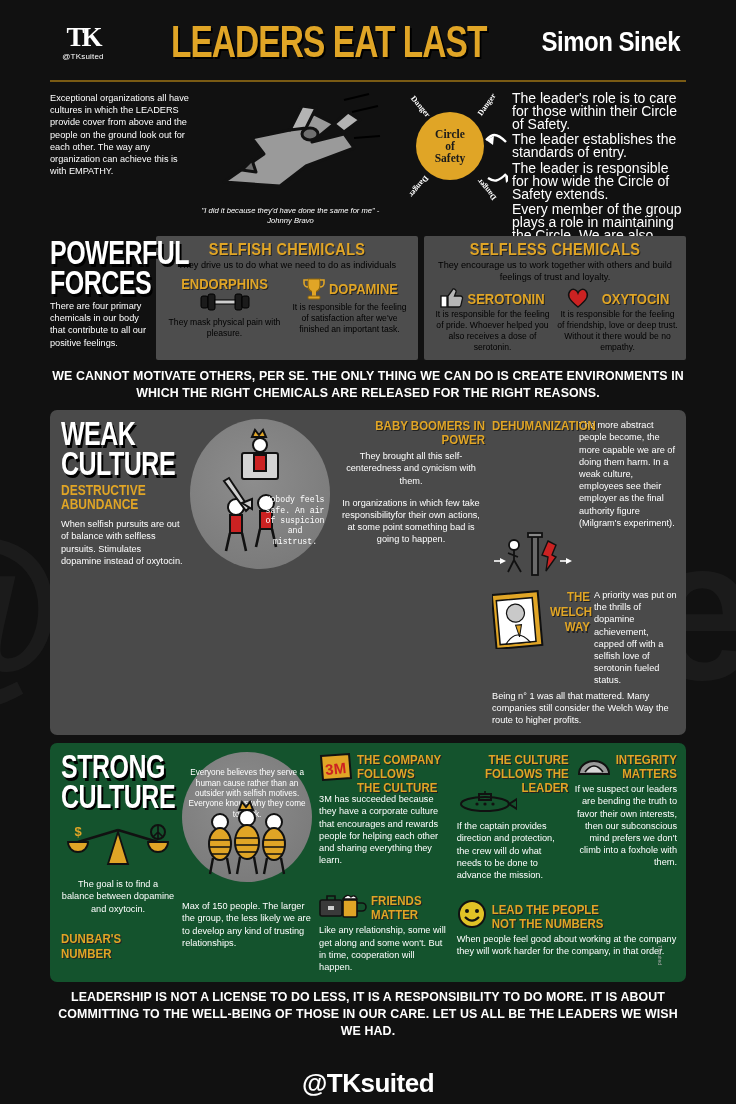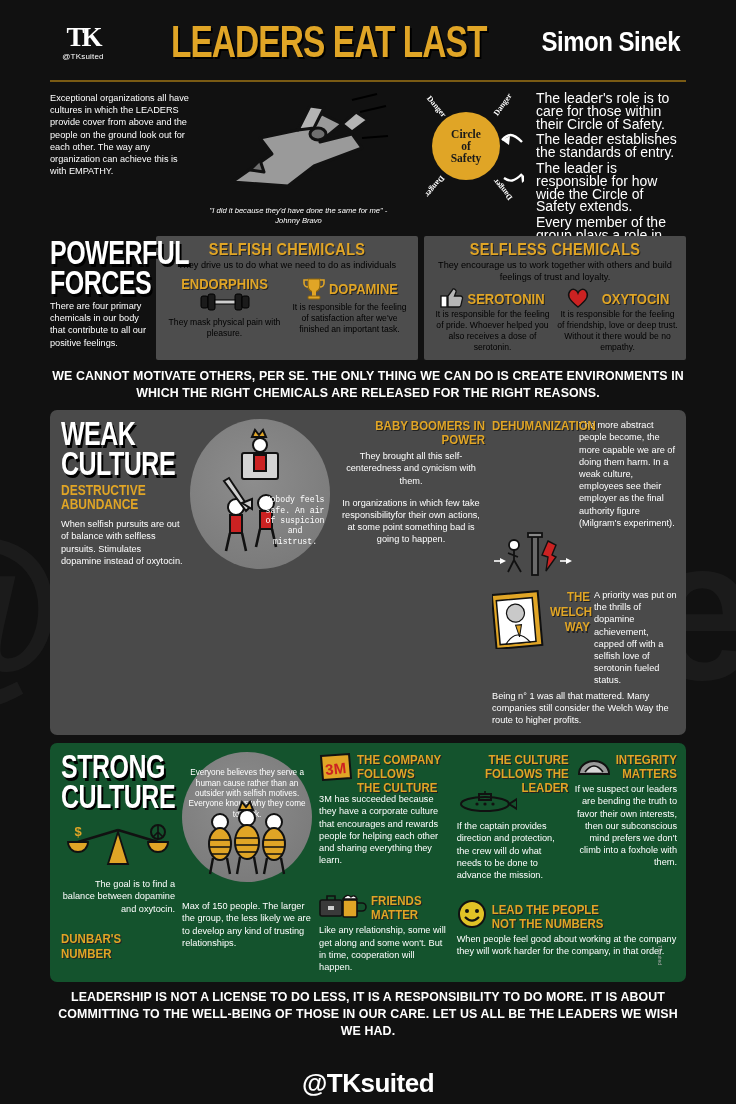--- a/index.html
+++ b/index.html
@@ -51,21 +51,21 @@
   .title-author {
     font-size: 24px; font-weight: bold; color: #ffffff;
     letter-spacing: -.5px; transform: scaleY(1.18);
     padding-right: 6px;
   }
   .rule { height: 2px; background: #7a5b14; margin: 12px 0 8px 0; position: relative; z-index: 2; }
 
   
   .intro {
     position: relative; z-index: 2;
-    display: flex; gap: 12px; height: 140px; color: #fff;
+    display: flex; gap: 4px; height: 140px; color: #fff;
   }
   .intro-left { width: 140px; font-size: 9.4px; line-height: 12.4px; padding-top: 2px; }
   .intro-plane { width: 190px; position: relative; }
   .plane-quote {
     position: absolute; bottom: 4px; left: 4px; width: 185px;
     text-align: center; font-size: 7.6px; font-style: italic; line-height: 10px;
   }
   .intro-circle { width: 120px; position: relative; }
   .circle-safety {
     position: absolute; left: 28px; top: 22px;
@@ -404,21 +404,21 @@
         <svg width="108" height="48" viewBox="0 0 108 48">
           <path d="M54 8 L14 20 M54 8 L94 20" stroke="#111" stroke-width="2.4" fill="none"></path>
           <path d="M4 20 h20 a10 10 0 0 1 -20 0 z" fill="#E0A526" stroke="#111" stroke-width="1.8"></path>
           <path d="M84 20 h20 a10 10 0 0 1 -20 0 z" fill="#E0A526" stroke="#111" stroke-width="1.8"></path>
           <text x="14" y="14" font-size="13" fill="#E0A526" text-anchor="middle" font-family="Liberation Sans, sans-serif" font-weight="bold">$</text>
           <circle cx="94" cy="10" r="7" fill="none" stroke="#111" stroke-width="2"></circle>
           <path d="M94 3 v14 M94 10 l-5 5 M94 10 l5 5" stroke="#111" stroke-width="1.6"></path>
           <path d="M54 10 L44 42 h20 z" fill="#E0A526" stroke="#111" stroke-width="1.8"></path>
         </svg>
       </div>
-      <div class="body-txt" style="text-align:right;margin-top:4px">The goal is to find a balance between dopamine and oxytocin.</div>
+      <div class="body-txt" style="text-align:center;margin-top:4px">The goal is to find a balance between dopamine and oxytocin.</div>
       <div style="display:flex;gap:4px;margin-top:16px">
         <div class="col-head" style="width:54px;line-height:13px">
           <div>DUNBAR'S</div>
           <div>NUMBER</div>
         </div>
       </div>
     </div>
 
     <div style="width:132px;position:relative">
       <div class="circle-illus" style="width:130px;height:130px">

